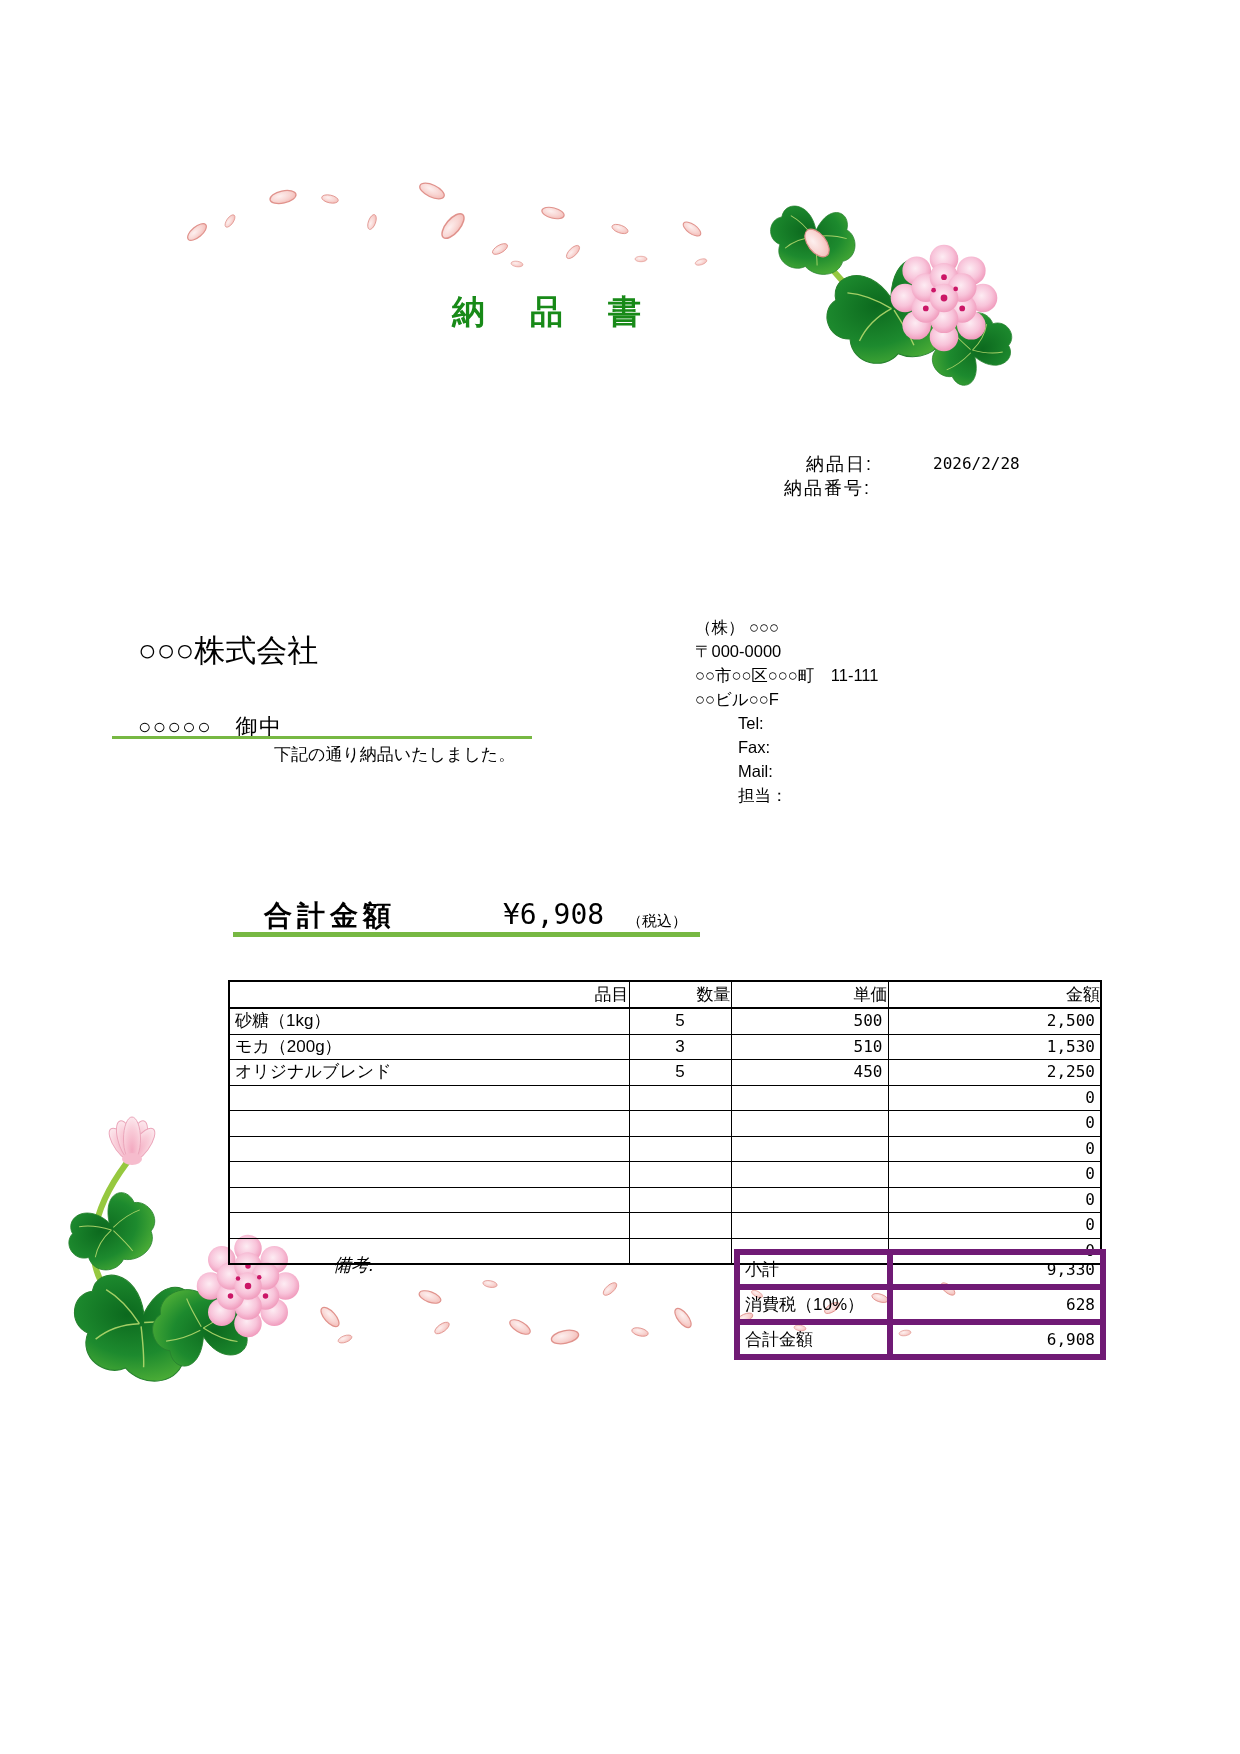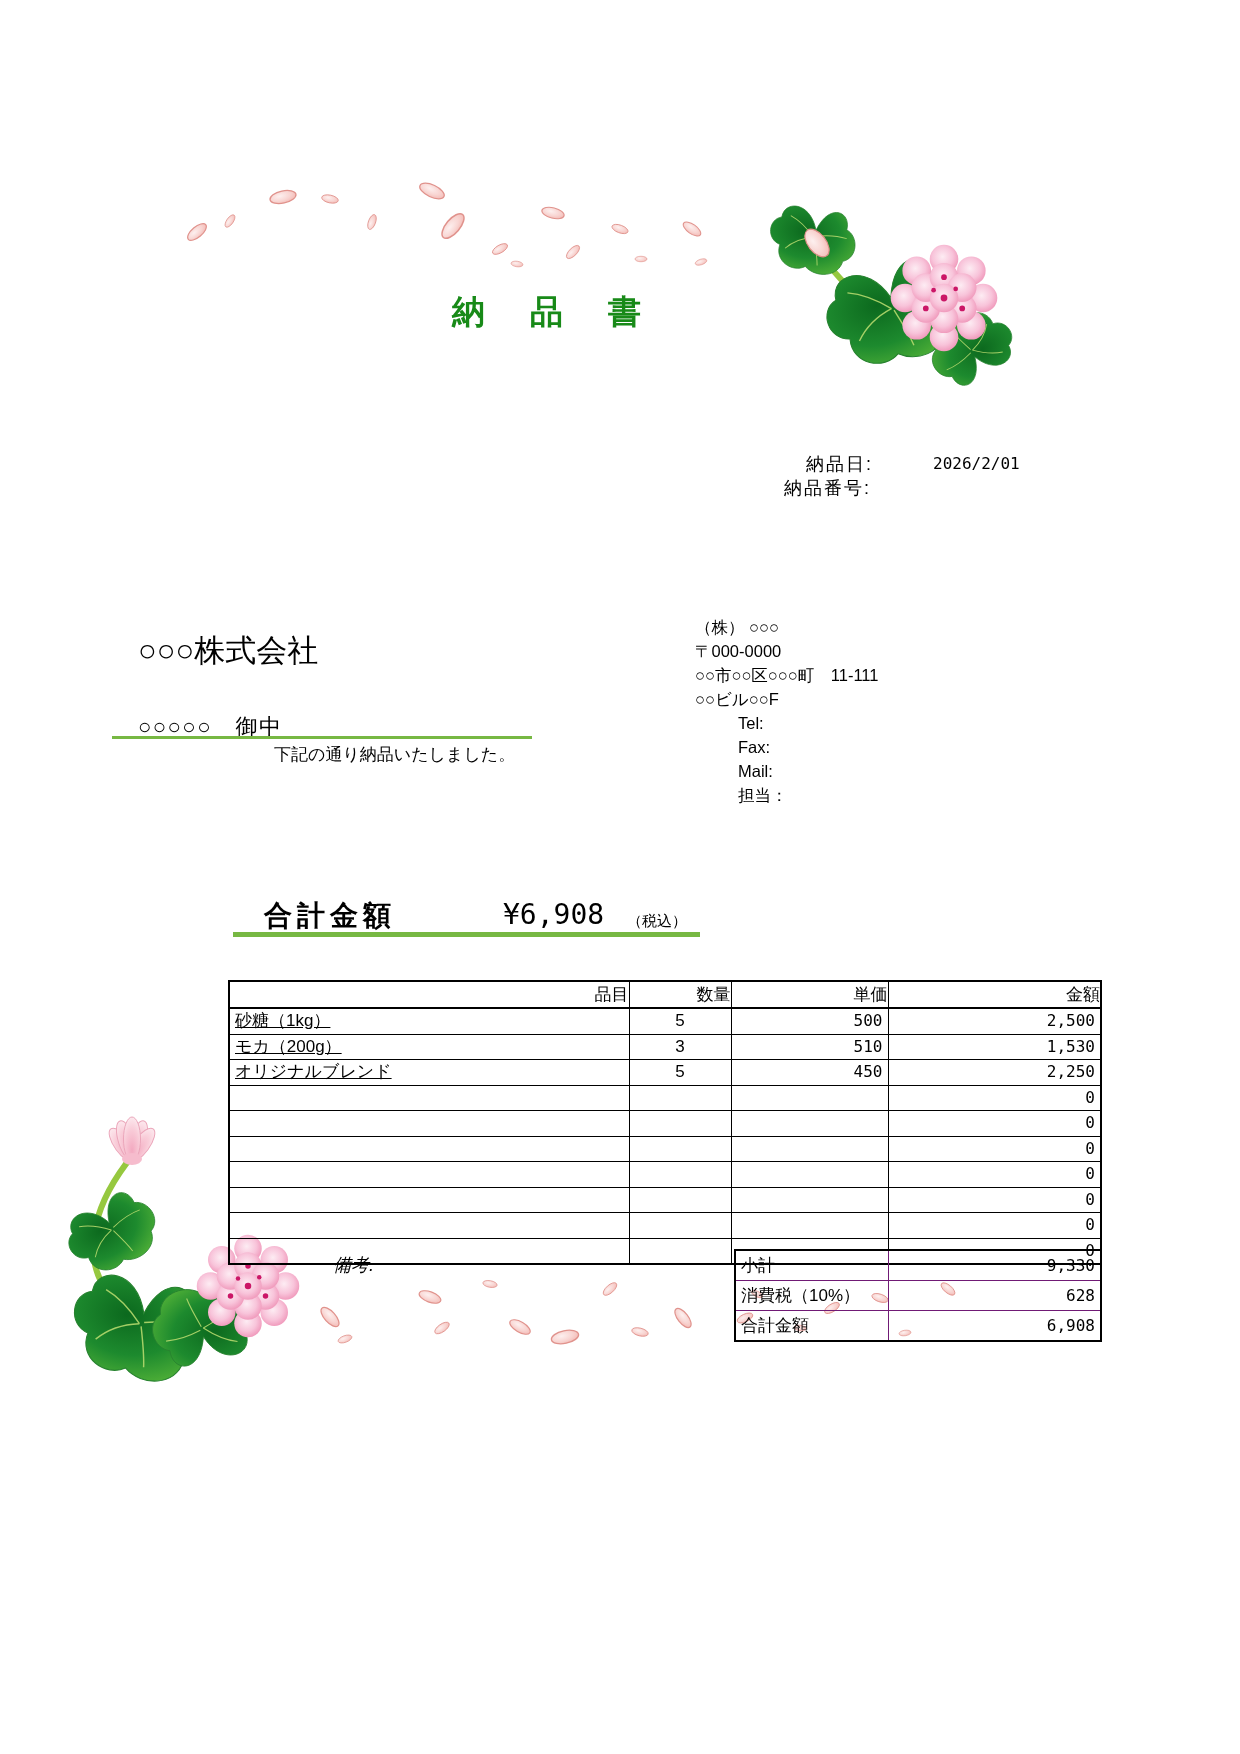--- a/index.html
+++ b/index.html
@@ -28,29 +28,29 @@
   .total-amount{left:503px;top:898px;font-size:28px;}
   .total-tax{left:627px;top:912px;font-size:15px;}
   .total-rule{left:233px;top:932px;width:467px;height:5px;background:var(--rule-green,#77b843);}
 
   .items-table{position:absolute;left:228px;top:980px;width:872px;border-collapse:collapse;
                table-layout:fixed;font-size:17px;border:2px solid #000;}
   .items-table th{border:1px solid #000;border-bottom:2px solid #000;height:25px;line-height:25px;
                   font-weight:normal;text-align:right;padding:0;}
   .items-table td{border:1px solid #000;height:24.5px;line-height:24.5px;padding:0 5px;
                   overflow:hidden;white-space:nowrap;}
-  .td-item{text-align:left;text-decoration:underline;}
+  .td-item{text-align:left;}
   .td-qty{text-align:center;}
   .td-num{text-align:right;font-family:"DejaVu Sans Mono","Liberation Mono",monospace;font-size:16px;}
 
   .remarks{left:333px;top:1253px;font-size:18px;font-style:italic;}
 
   .summary-table{position:absolute;left:734px;top:1249px;width:366px;border-collapse:collapse;
                  table-layout:fixed;font-size:17px;border:2px solid #000;}
-  .summary-table td{border:1px solid #701a75;height:29px;line-height:29px;padding:0 5px;
+  .summary-table td{border:6px solid #701a75;height:29px;line-height:29px;padding:0 5px;
                     overflow:hidden;white-space:nowrap;}
   .sum-label{text-align:left;}
   .sum-value{text-align:right;}
 </style>
 </head>
 <body>
 
 <div class="page">
 
   <svg class="deco" width="1240" height="1754" viewBox="0 0 1240 1754">
@@ -186,21 +186,21 @@
       <use href="#petal" transform="translate(832 1308) rotate(-32) scale(0.7)"></use>
       <use href="#petal" transform="translate(880 1298) rotate(18) scale(0.7)"></use>
       <use href="#petal" transform="translate(905 1333) rotate(-8) scale(0.5)"></use>
       <use href="#petal" transform="translate(948 1289) rotate(40) scale(0.7)"></use>
     </g>
   </svg>
 
   <h1 class="abs title">納　品　書</h1>
 
   <span class="abs meta-date-label">納品日:</span>
-  <span class="abs meta-date-value num">2026/2/01</span>
+  <span class="abs meta-date-value num">2026/2/28</span>
   <span class="abs meta-number-label">納品番号:</span>
 
   <div class="abs recipient-company">○○○株式会社</div>
   <div class="abs recipient-addressee">○○○○○　御中</div>
   <div class="abs recipient-rule"></div>
   <div class="abs recipient-note">下記の通り納品いたしました。</div>
 
   <div class="abs sender">
     <div>（株） ○○○</div>
     <div>〒000-0000</div>

